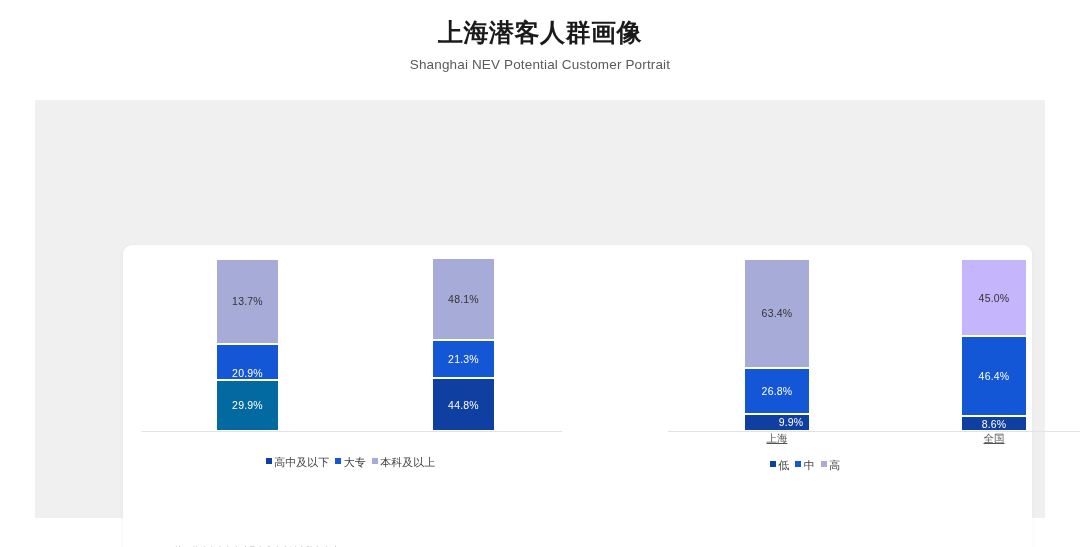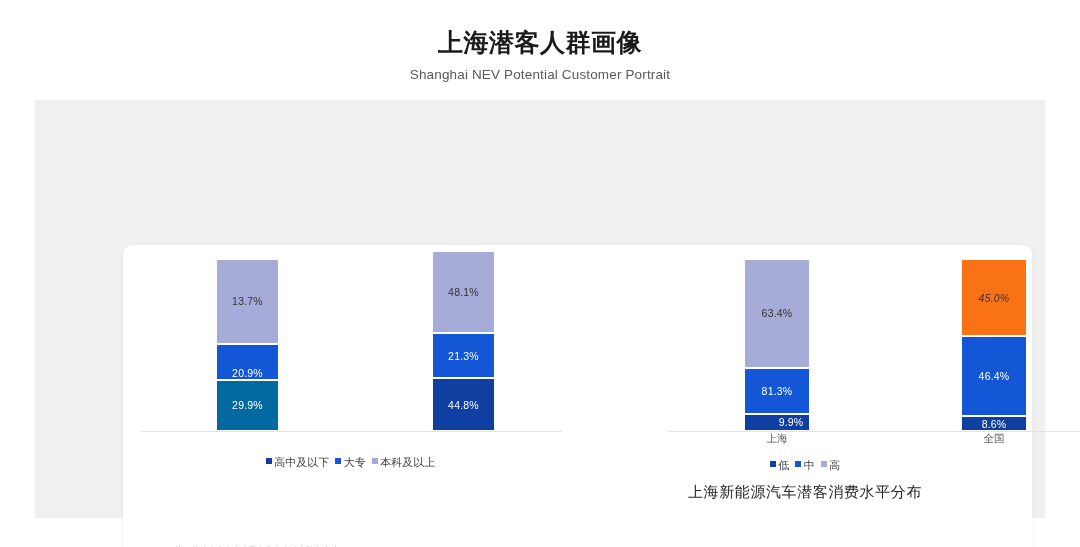--- a/index.html
+++ b/index.html
@@ -18,21 +18,21 @@
   
   .header {
     position: absolute;
     left: 0;
     top: 0;
     width: 1080px;
     text-align: center;
   }
   .main-title {
     margin: 0;
-    padding-top: 26px;
+    padding-top: 16px;
     font-size: 25px;
     font-weight: bold;
     color: #1a1a1a;
     letter-spacing: 0.5px;
   }
   .main-subtitle {
     margin: 0;
     padding-top: 8px;
     font-size: 13.5px;
     font-weight: normal;
@@ -116,20 +116,21 @@
     width: 100%;
     height: 18px;
   }
   .cat-label {
     position: absolute;
     top: 0;
     font-size: 10.5px;
     color: #555555;
     text-align: center;
     white-space: nowrap;
+    text-decoration: underline;
   }
 
   
   .legend {
     position: absolute;
     width: 100%;
     text-align: center;
     white-space: nowrap;
   }
   #legend-0 { top: 206px; }
@@ -199,61 +200,60 @@
               <span class="bar-seg-label" style="color: rgb(255, 255, 255); margin-top: 23px;">20.9%</span>
             </div>
             <div class="bar-seg" style="height: 84.624px; background: rgb(167, 171, 216);">
               <span class="bar-seg-label" style="color: rgb(51, 51, 51);">13.7%</span>
             </div>
           </div>
           <div class="bar" style="left: 309px; width: 63px;">
             <div class="bar-seg" style="height: 52.632px; background: rgb(15, 63, 160);">
               <span class="bar-seg-label" style="color: rgb(255, 255, 255);">44.8%</span>
             </div>
-            <div class="bar-seg" style="height: 45px; background: rgb(19, 86, 214);">
+            <div class="bar-seg" style="height: 38px; background: rgb(19, 86, 214);">
               <span class="bar-seg-label" style="color: rgb(255, 255, 255);">21.3%</span>
             </div>
             <div class="bar-seg" style="height: 82.732px; background: rgb(167, 171, 216);">
               <span class="bar-seg-label" style="color: rgb(51, 51, 51);">48.1%</span>
             </div>
           </div>
         </div>
       <div class="cat-labels"></div>
       <div class="legend" id="legend-0"><span class="legend-item"><span class="legend-swatch" style="background: rgb(15, 63, 160);"></span><span class="legend-text">高中及以下</span></span><span class="legend-item"><span class="legend-swatch" style="background: rgb(19, 86, 214);"></span><span class="legend-text">大专</span></span><span class="legend-item"><span class="legend-swatch" style="background: rgb(167, 171, 216);"></span><span class="legend-text">本科及以上</span></span></div>
     </div>
 
     <div class="chart-block" id="chart-block-1">
       <div class="plot-area">
           <div class="axis-line" style="left: 90px; width: 435px;"></div>
           <div class="bar" style="left: 166px; width: 66px;">
             <div class="bar-seg" style="height: 17.028px; background: rgb(15, 63, 160);">
               <span class="bar-seg-label" style="color: rgb(255, 255, 255); padding-left: 28px;">9.9%</span>
             </div>
             <div class="bar-seg" style="height: 46.096px; background: rgb(19, 86, 214);">
-              <span class="bar-seg-label" style="color: rgb(255, 255, 255);">81.3%</span>
+              <span class="bar-seg-label" style="color: rgb(255, 255, 255);">26.8%</span>
             </div>
             <div class="bar-seg" style="height: 109.048px; background: rgb(167, 171, 216);">
               <span class="bar-seg-label" style="color: rgb(51, 51, 51);">63.4%</span>
             </div>
           </div>
           <div class="bar" style="left: 383px; width: 66px;">
             <div class="bar-seg" style="height: 14.792px; background: rgb(15, 63, 160);">
               <span class="bar-seg-label" style="color: rgb(255, 255, 255);">8.6%</span>
             </div>
             <div class="bar-seg" style="height: 79.808px; background: rgb(19, 86, 214);">
               <span class="bar-seg-label" style="color: rgb(255, 255, 255);">46.4%</span>
             </div>
-            <div class="bar-seg" style="height: 77.4px; background: #f97316; font-style: italic;">
+            <div class="bar-seg" style="height: 77.4px; background: #c4b5fd;">
               <span class="bar-seg-label" style="color: rgb(51, 51, 51);">45.0%</span>
             </div>
           </div>
         </div>
       <div class="cat-labels">
           <div class="cat-label" style="left: 166px; width: 66px;">上海</div>
           <div class="cat-label" style="left: 383px; width: 66px;">全国</div>
         </div>
       <div class="legend" id="legend-1"><span class="legend-item"><span class="legend-swatch" style="background: rgb(15, 63, 160);"></span><span class="legend-text">低</span></span><span class="legend-item"><span class="legend-swatch" style="background: rgb(19, 86, 214);"></span><span class="legend-text">中</span></span><span class="legend-item"><span class="legend-swatch" style="background: rgb(167, 171, 216);"></span><span class="legend-text">高</span></span></div>
-      <div class="chart-caption">上海新能源汽车潜客消费水平分布</div>
     </div>
 
     <div class="footnote">注：其他含未有小孩及有高中生以上阶段小孩</div>
   </div>
 </div>
 
 </body></html>

